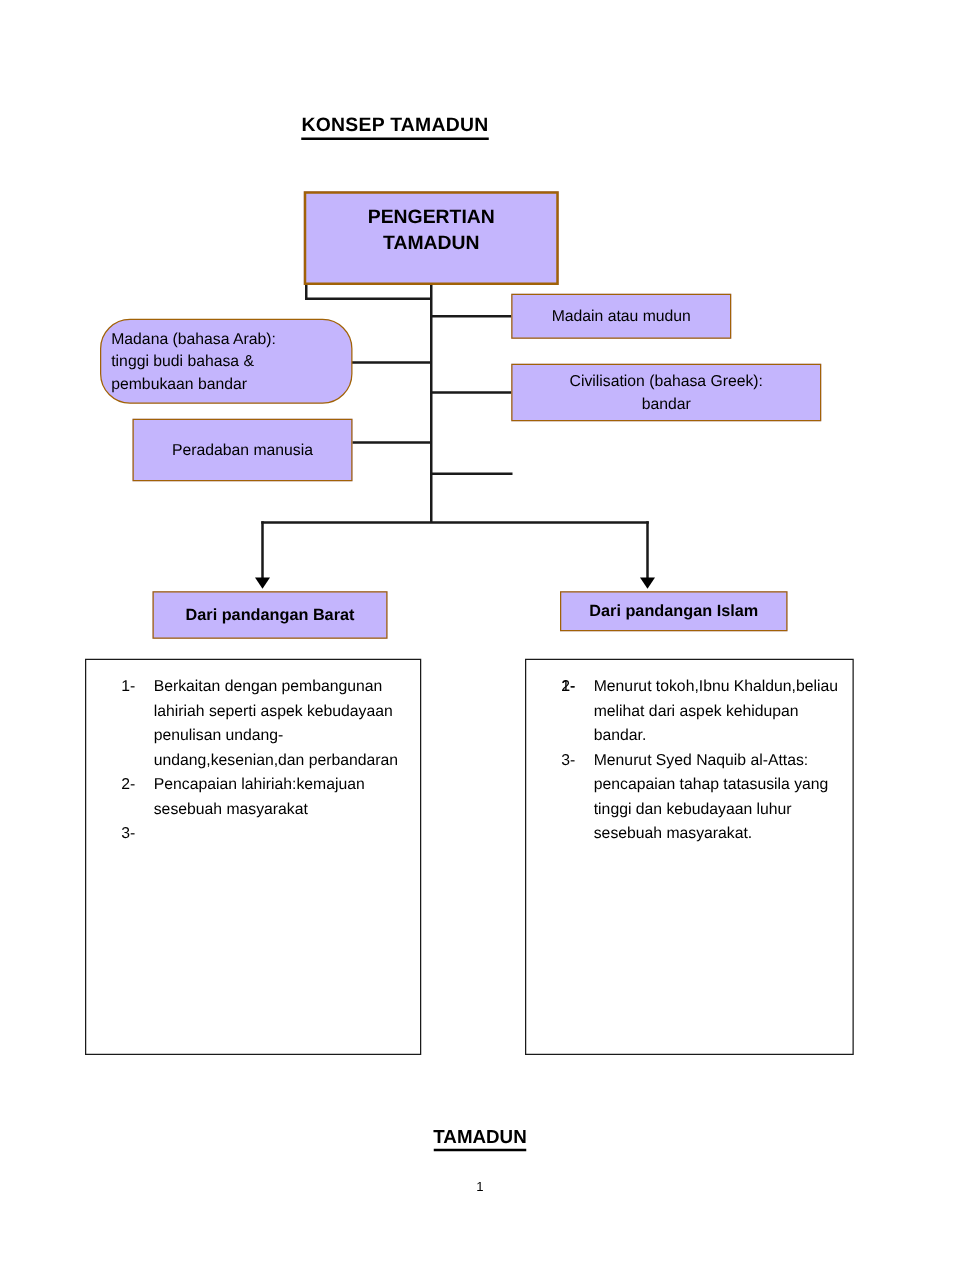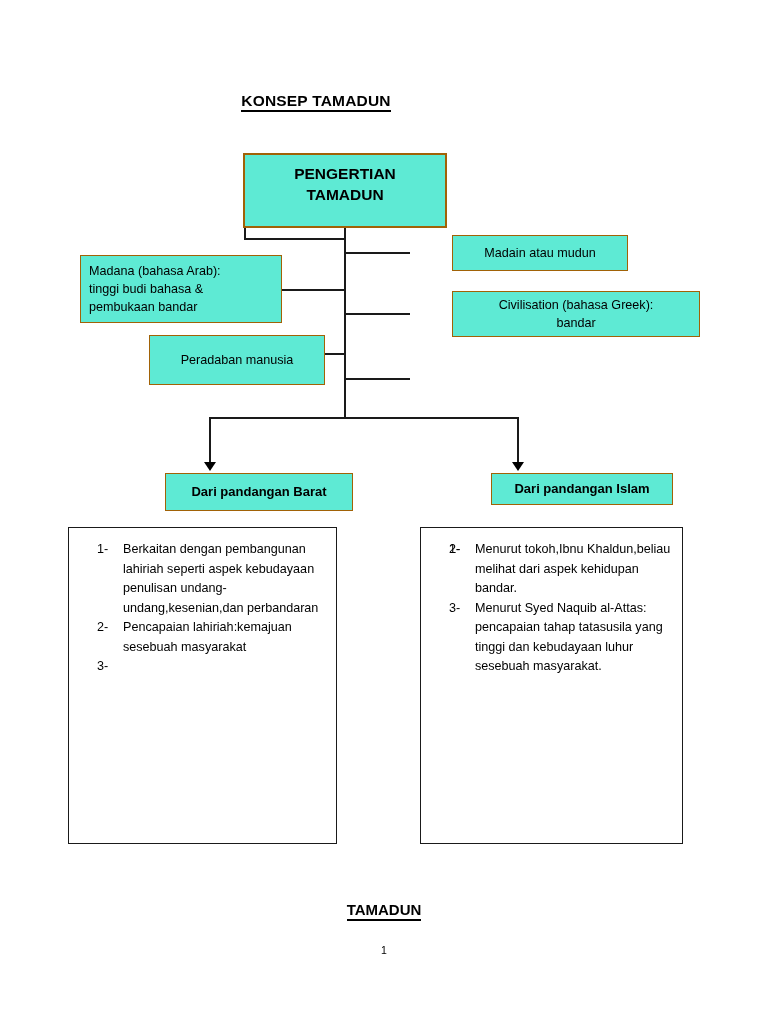--- a/index.html
+++ b/index.html
@@ -54,34 +54,34 @@
     width: 768px;
     text-align: center;
     font-size: 10.5px;
   }
 
   
   .node {
     position: absolute;
     box-sizing: border-box;
     border: 1px solid #a16207;
-    background: #5eead4;
+    background: #c4b5fd;
     display: flex;
     align-items: center;
     font-size: 12.6px;
     line-height: 1.45;
     z-index: 3;
   }
   .node.center-text {
     text-align: center;
-    margin-left: 43px;
   }
   .node.left-text {
     justify-content: flex-start;
     text-align: left;
+    border-radius: 24px;
   }
   .node .txt { display: block; width: 100%; white-space: pre-line; }
 
   .node-root {
     border-width: 2px;
     font-size: 15.5px;
     font-weight: bold;
     line-height: 1.35;
     justify-content: center;
     align-items: flex-start;

